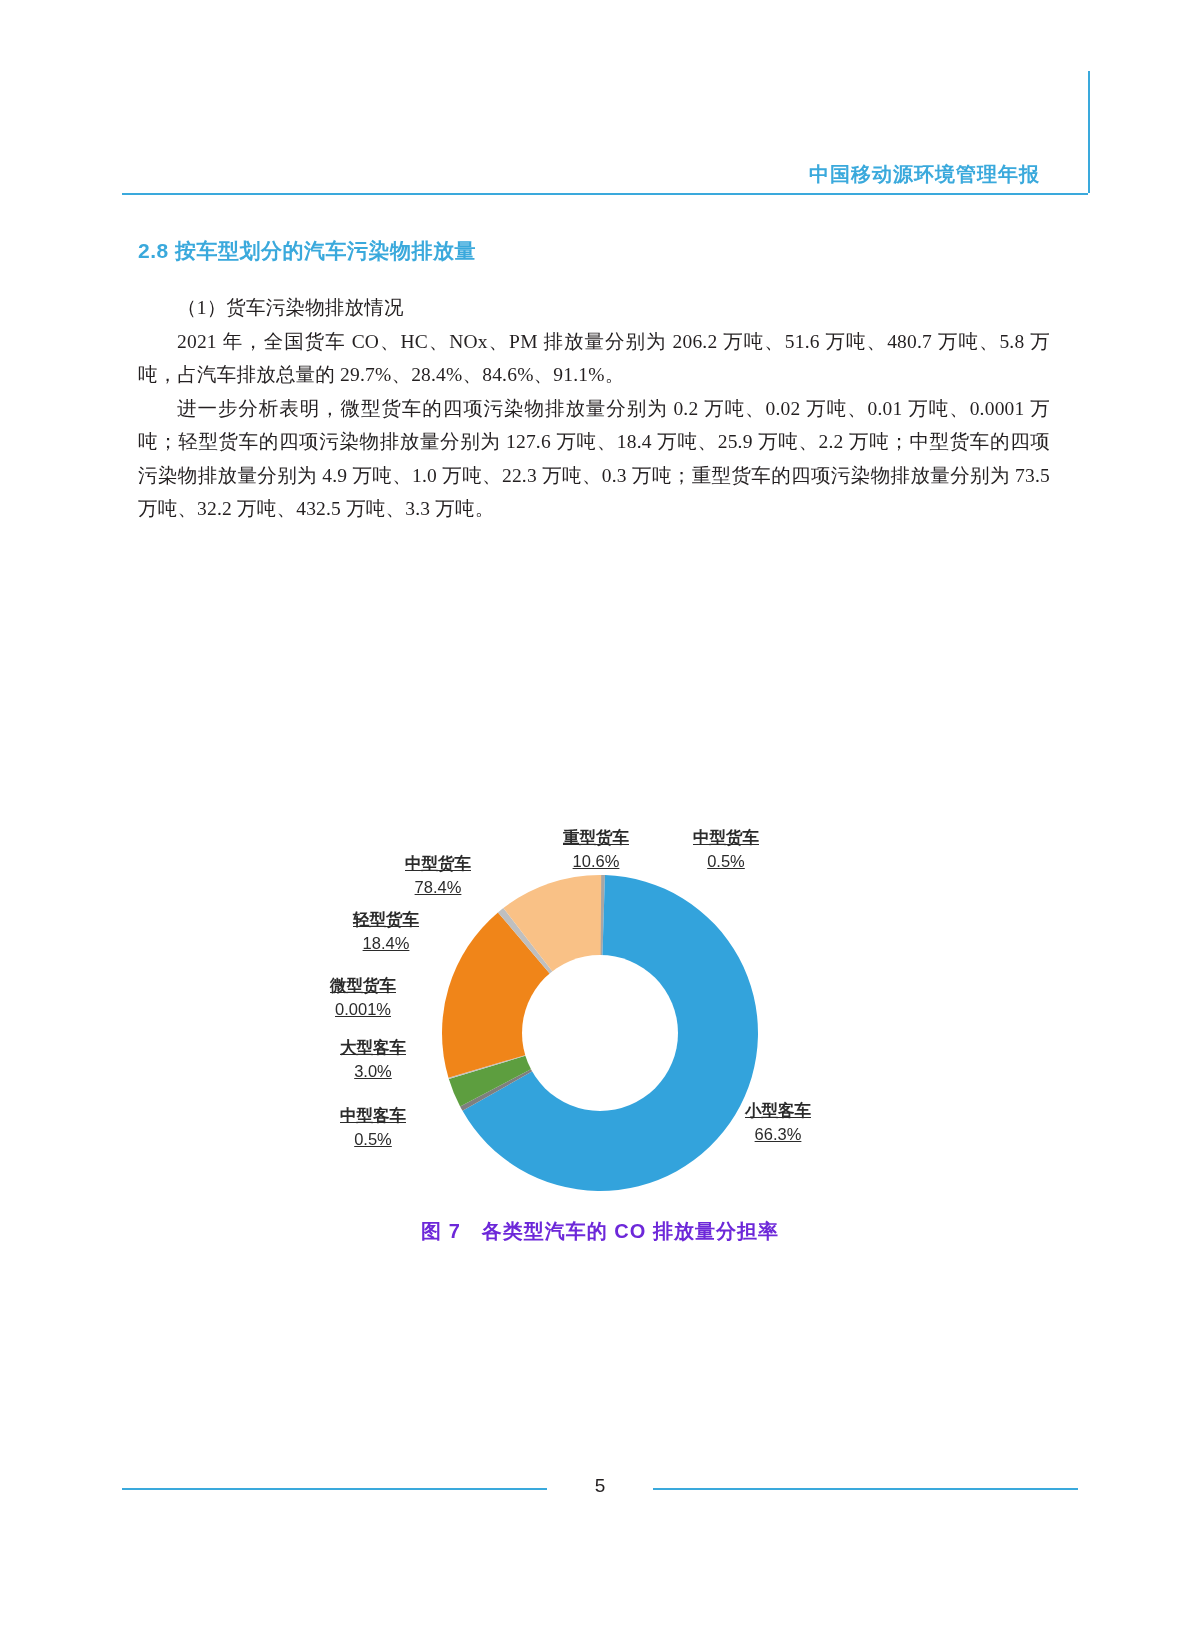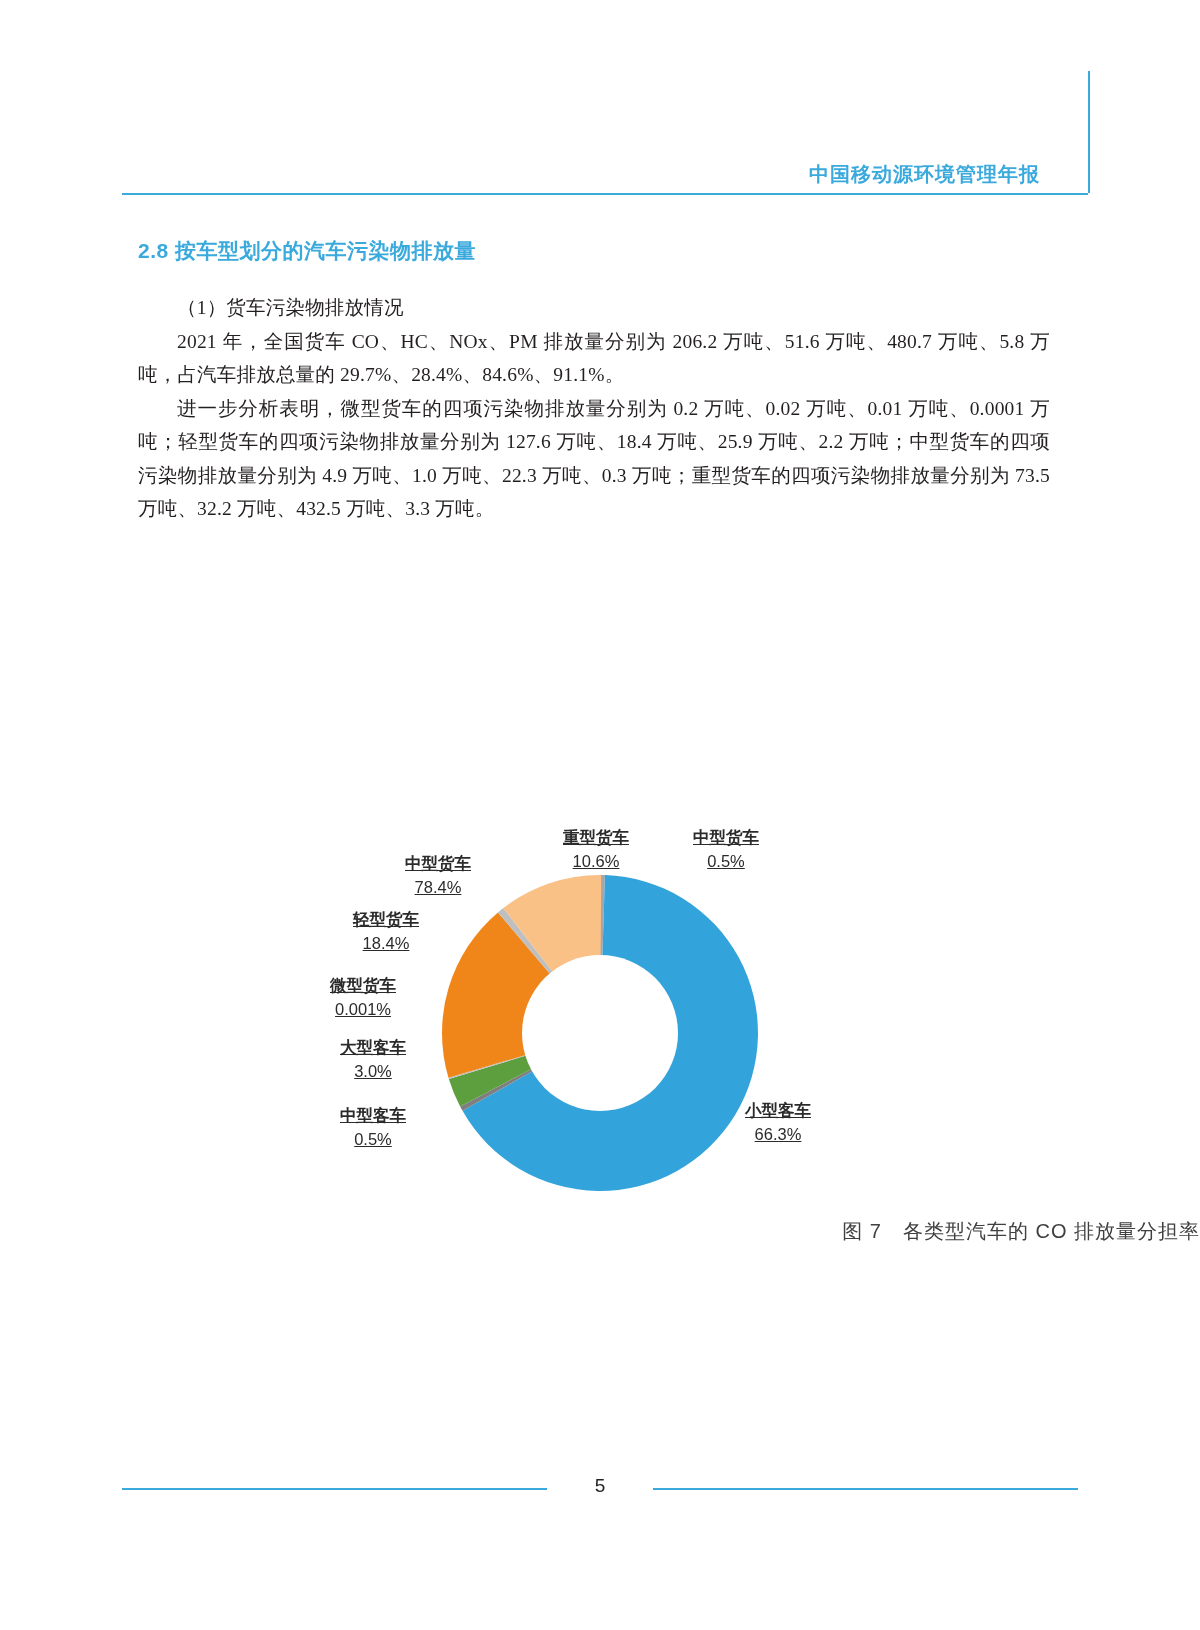--- a/index.html
+++ b/index.html
@@ -112,25 +112,25 @@
     text-decoration: underline;
   }
   .plabel .pname { font-weight: bold; display: block; }
   .plabel .pval  { font-weight: normal; display: block; }
 
   .caption {
     position: absolute;
     left: 0;
     top: 1185px;
     width: 1200px;
-    text-align: right;
+    text-align: center;
     font-family: "Liberation Sans", "DejaVu Sans", sans-serif;
     font-size: 20px;
-    font-weight: normal;
-    color: #404040;
+    font-weight: bold;
+    color: #6d28d9;
     letter-spacing: 1px;
   }
 
   
   .footer {
     position: absolute;
     left: 0;
     top: 1440px;
     width: 1200px;
     height: 30px;

